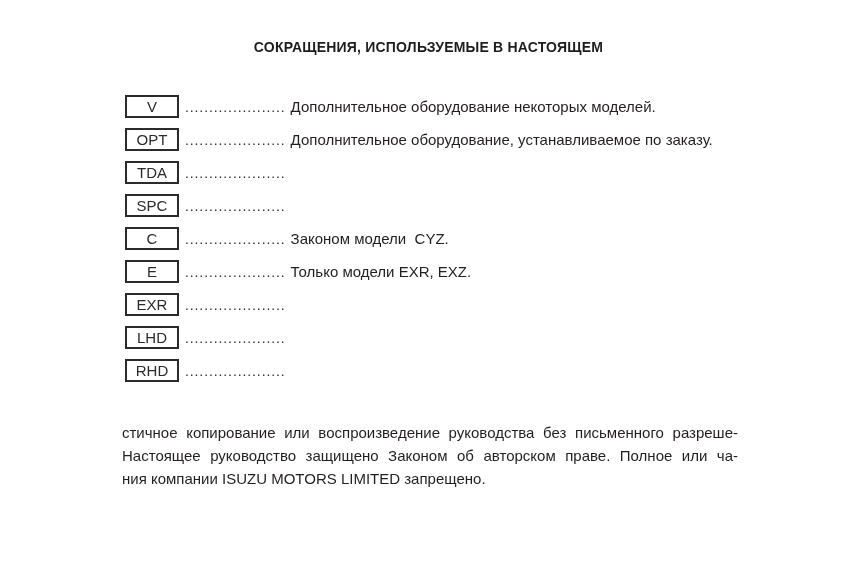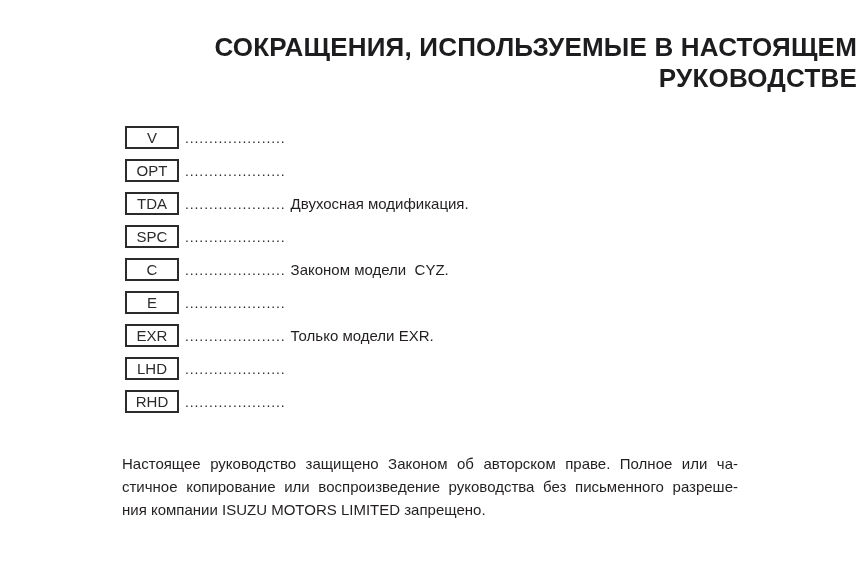--- a/index.html
+++ b/index.html
@@ -11,23 +11,23 @@
     position: relative;
     width: 857px;
     height: 571px;
     background: #ffffff;
     color: #231f20;
     font-family: "Liberation Sans", sans-serif;
     overflow: hidden;
   }
   .title {
     margin-top: 32px;
-    text-align: right;
+    text-align: center;
     font-weight: bold;
-    font-size: 26px;
+    font-size: 14px;
     line-height: 31px;
     letter-spacing: 0.2px;
     color: #1d1d1f;
   }
   .abbr-list {
     margin-top: 27px;
     margin-left: 125px;
   }
   .abbr-row {
     display: flex;
@@ -74,74 +74,74 @@
     text-align-last: justify;
   }
 </style>
 </head>
 <body>
 
 <div class="page">
 
   <div class="title">
     <div>СОКРАЩЕНИЯ, ИСПОЛЬЗУЕМЫЕ В НАСТОЯЩЕМ</div>
-    <div>РУКОВОДСТВЕ</div>
   </div>
 
   <div class="abbr-list">
 
     <div class="abbr-row">
       <div class="abbr-box">V</div>
       <span class="abbr-leader">.....................</span>
+      <span class="abbr-desc">Дополнительное оборудование некоторых моделей.</span>
     </div>
 
     <div class="abbr-row">
       <div class="abbr-box">OPT</div>
       <span class="abbr-leader">.....................</span>
+      <span class="abbr-desc">Дополнительное оборудование, устанавливаемое по заказу.</span>
     </div>
 
     <div class="abbr-row">
       <div class="abbr-box">TDA</div>
       <span class="abbr-leader">.....................</span>
-      <span class="abbr-desc">Двухосная модификация.</span>
     </div>
 
     <div class="abbr-row">
       <div class="abbr-box">SPC</div>
       <span class="abbr-leader">.....................</span>
     </div>
 
     <div class="abbr-row">
       <div class="abbr-box">C</div>
       <span class="abbr-leader">.....................</span>
       <span class="abbr-desc">Законом модели  CYZ.</span>
     </div>
 
     <div class="abbr-row">
       <div class="abbr-box">E</div>
       <span class="abbr-leader">.....................</span>
+      <span class="abbr-desc">Только модели EXR, EXZ.</span>
     </div>
 
     <div class="abbr-row">
       <div class="abbr-box">EXR</div>
       <span class="abbr-leader">.....................</span>
-      <span class="abbr-desc">Только модели EXR.</span>
     </div>
 
     <div class="abbr-row">
       <div class="abbr-box">LHD</div>
       <span class="abbr-leader">.....................</span>
     </div>
 
     <div class="abbr-row">
       <div class="abbr-box">RHD</div>
       <span class="abbr-leader">.....................</span>
     </div>
 
   </div>
 
   <div class="footer">
+    <div class="footer-line justify">стичное копирование или воспроизведение руководства без письменного разреше-</div>
     <div class="footer-line justify">Настоящее руководство защищено Законом об авторском праве. Полное или ча-</div>
-    <div class="footer-line justify">стичное копирование или воспроизведение руководства без письменного разреше-</div>
     <div class="footer-line">ния компании ISUZU MOTORS LIMITED запрещено.</div>
   </div>
 
 </div>
 
 </body></html>

